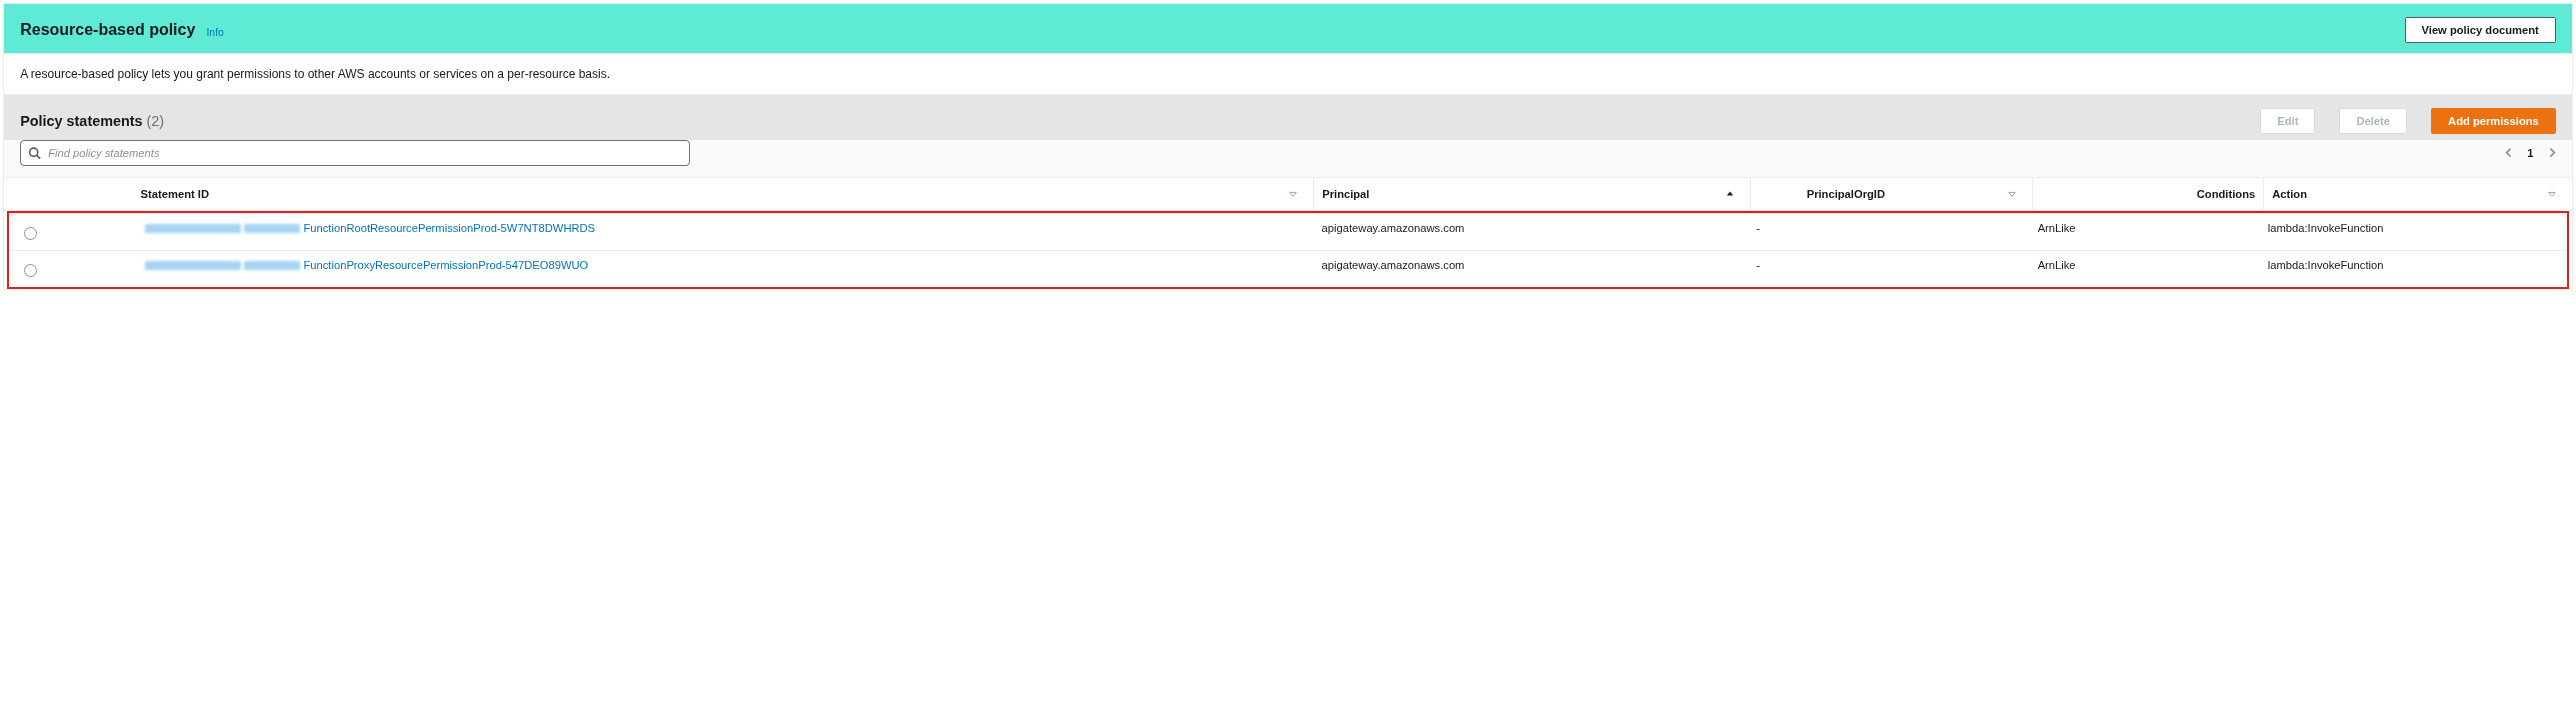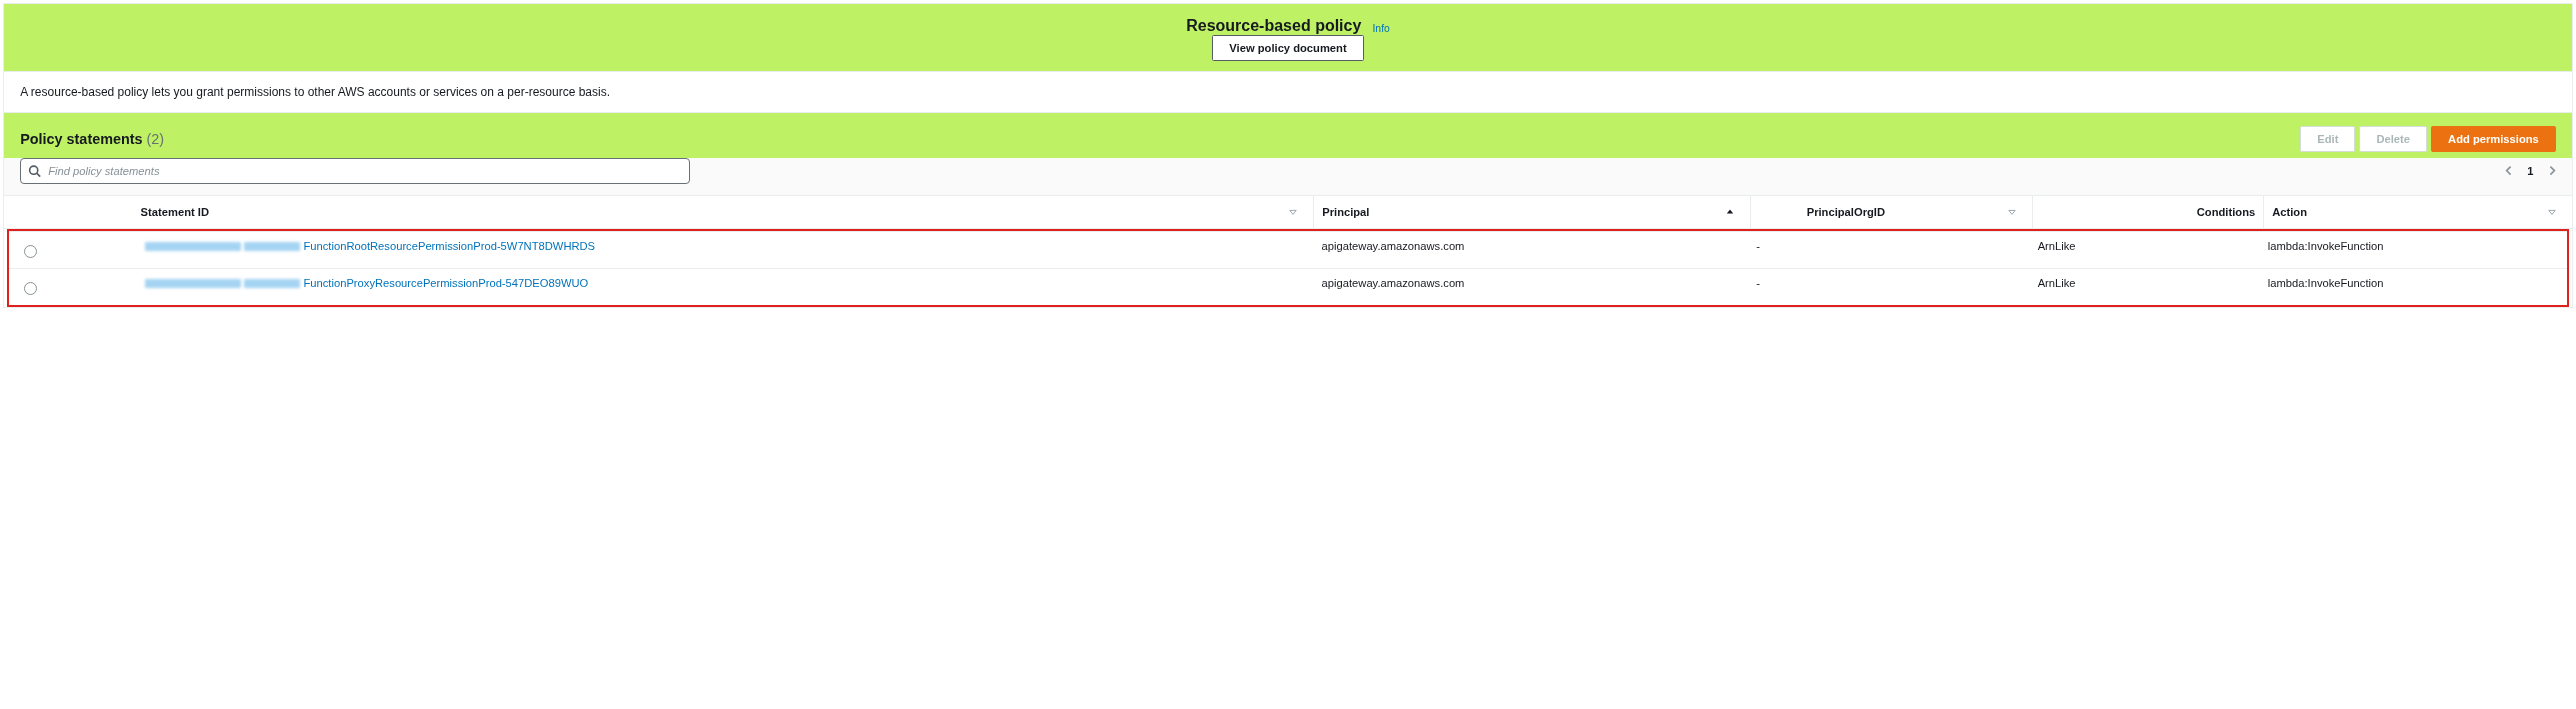--- a/index.html
+++ b/index.html
@@ -12,23 +12,22 @@
     .panel {
       border: 0.8px solid #eaeded;
       background: #fff;
       margin: 3.2px;
     }
     .panel-header {
       display: flex;
       justify-content: space-between;
       align-items: center;
       padding: 13px 16px 9.6px 16px;
-      background: #bef264;
+      background: #5eead4;
       border-bottom: 0.8px solid #eaeded;
-      flex-direction: column;
     }
     .panel-header h1 {
       font-size: 16px;
       font-weight: 700;
       display: inline-block;
     }
     .info-link {
       color: #0073bb;
       font-size: 10.4px;
       font-weight: 400;
@@ -63,34 +62,34 @@
       padding: 13px 16px;
       background: #fff;
       border-bottom: 0.8px solid #eaeded;
       font-size: 12px;
     }
     .sub-header {
       display: flex;
       justify-content: space-between;
       align-items: center;
       padding: 13px 16px 6.4px 16px;
-      background: #bef264;
+      background: #e5e5e5;
     }
     .sub-header h2 {
       font-size: 14.4px;
       font-weight: 700;
       display: inline-block;
     }
     .count {
       color: #687078;
       font-weight: 400;
     }
     .action-row {
       display: flex;
-      gap: 4px;
+      gap: 24px;
       align-items: flex-start;
     }
     .search-row {
       display: flex;
       justify-content: space-between;
       align-items: center;
       padding: 0 16px 11.2px 16px;
       background: #fafafa;
       border-bottom: 0.8px solid #eaeded;
     }

